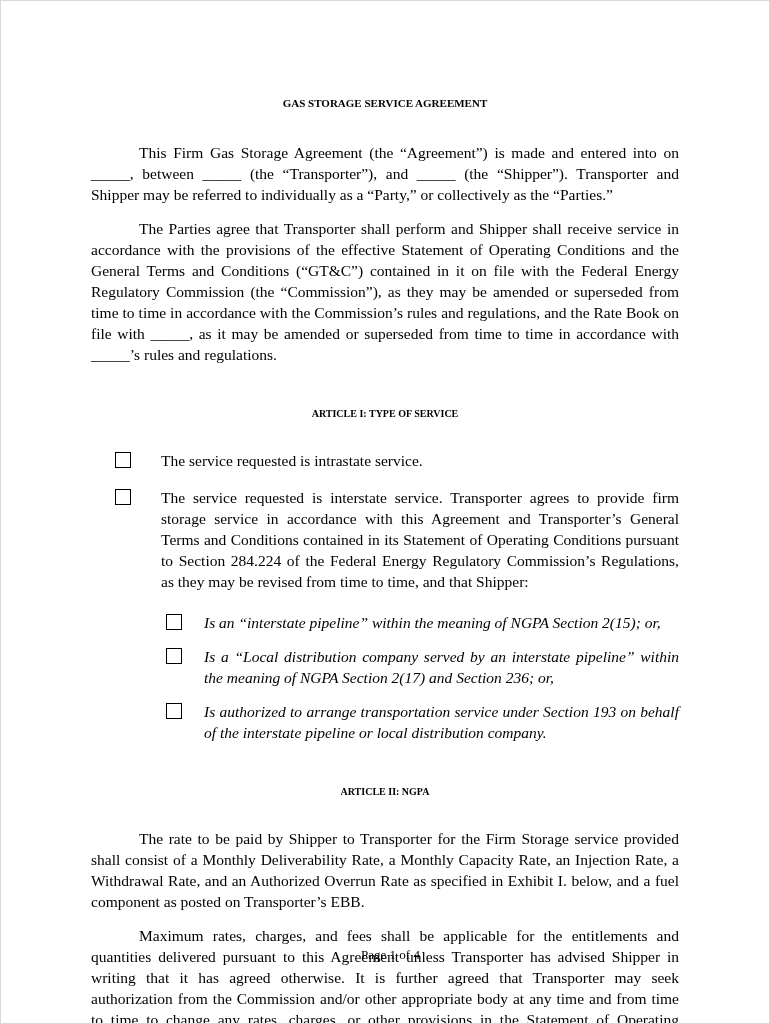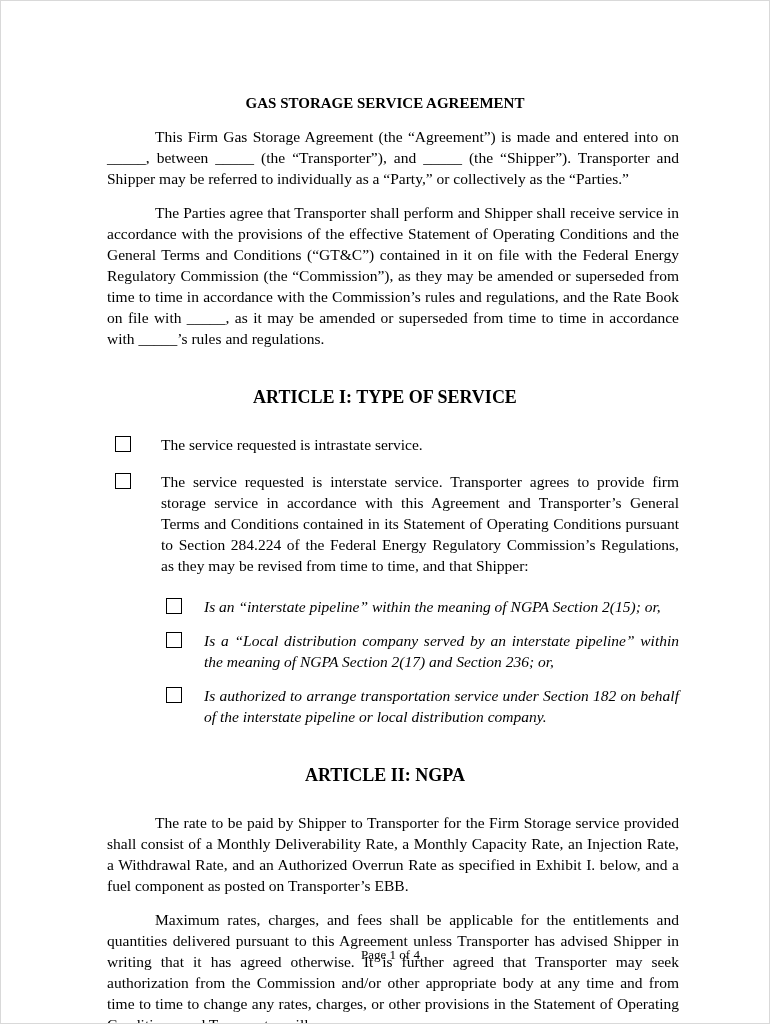--- a/index.html
+++ b/index.html
@@ -20,35 +20,35 @@
     overflow: hidden;
   }
   .content {
     padding: 92px 90px 0 90px;
     font-size: 15.5px;
     line-height: 21px;
   }
   .doc-title {
     text-align: center;
     font-weight: bold;
-    font-size: 15px;
-    margin: 0 0 12px 0;
+    font-size: 11px;
+    margin: 0 0 28px 0;
   }
   p.body-para {
-    margin: 0 0 8px 16px;
+    margin: 0 0 8px 0;
     text-align: justify;
     text-indent: 48px;
   }
   p.body-para.spaced {
     margin-top: 13px;
   }
   .article-heading {
     text-align: center;
     font-weight: bold;
-    font-size: 18px;
+    font-size: 10px;
     margin: 38px 0 26px 0;
   }
   .check-row {
     display: flex;
     align-items: flex-start;
     margin: 0 0 16px 0;
     padding-left: 24px;
   }
   .check-row.level2 {
     margin-left: 51px;
@@ -114,21 +114,21 @@
         <div class="check-text">Is an “interstate pipeline” within the meaning of NGPA Section 2(15); or,</div>
       </div>
 
       <div class="check-row level2">
         <span class="checkbox"></span>
         <div class="check-text">Is a “Local distribution company served by an interstate pipeline” within the meaning of NGPA Section 2(17) and Section 236; or,</div>
       </div>
 
       <div class="check-row level2">
         <span class="checkbox"></span>
-        <div class="check-text">Is authorized to arrange transportation service under Section 182 on behalf of the interstate pipeline or local distribution company.</div>
+        <div class="check-text">Is authorized to arrange transportation service under Section 193 on behalf of the interstate pipeline or local distribution company.</div>
       </div>
 
     </div>
 
     <h2 class="article-heading">ARTICLE II:  NGPA</h2>
 
     <p class="body-para">The rate to be paid by Shipper to Transporter for the Firm Storage service provided shall consist of a Monthly Deliverability Rate, a Monthly Capacity Rate, an Injection Rate, a Withdrawal Rate, and an Authorized Overrun Rate as specified in Exhibit I. below, and a fuel component as posted on Transporter’s EBB.</p>
 
     <p class="body-para spaced">Maximum rates, charges, and fees shall be applicable for the entitlements and quantities delivered pursuant to this Agreement unless Transporter has advised Shipper in writing that it has agreed otherwise.  It is further agreed that Transporter may seek authorization from the Commission and/or other appropriate body at any time and from time to time to change any rates, charges, or other provisions in the Statement of Operating Conditions, and Transporter will</p>
 

